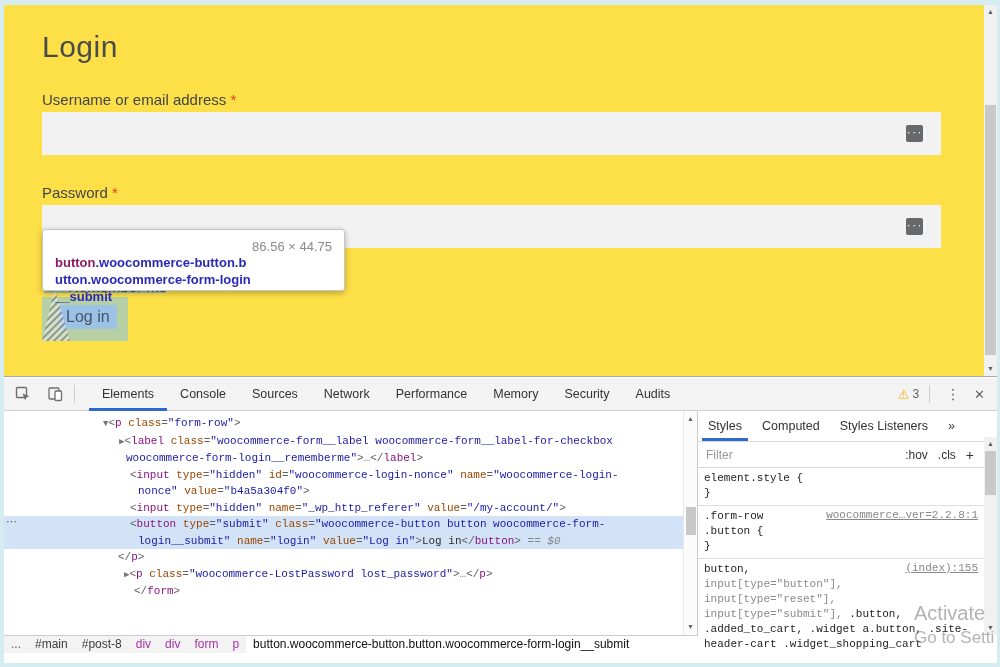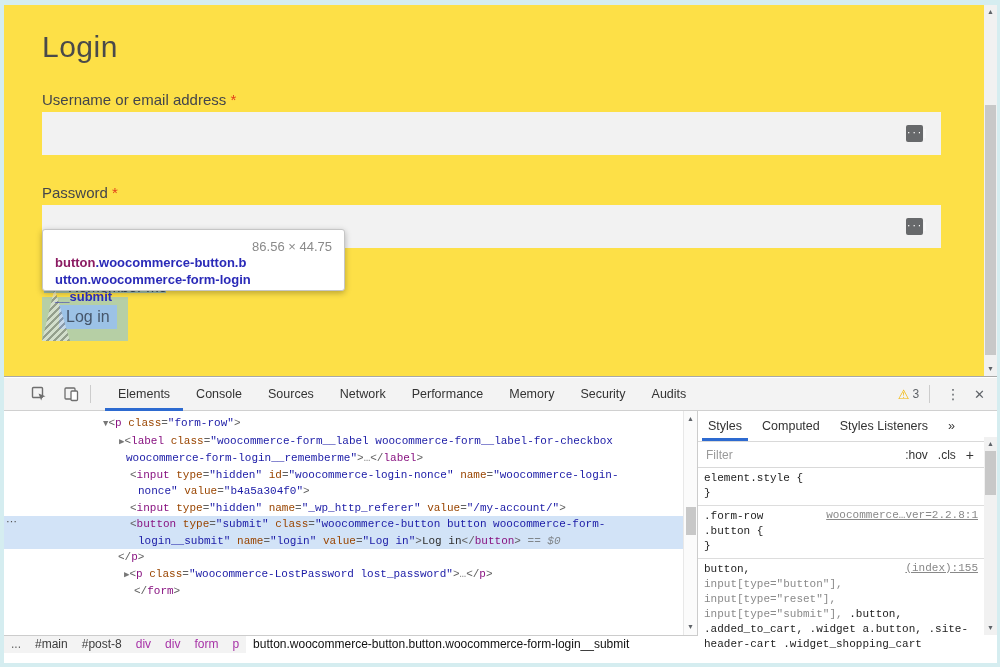--- a/index.html
+++ b/index.html
@@ -36,21 +36,21 @@
 
   
   .scroll-v { position:absolute; background:#f1f1f1; }
   .scroll-arrow { position:absolute; left:0; width:100%; text-align:center; color:#5f6368; font-size:7px; line-height:12px; }
   .scroll-thumb { position:absolute; background:#c8c8c8; }
   #page-scroll { left:980px; top:0; width:13px; height:371px; }
   #page-scroll .scroll-thumb { left:1px; width:11px; top:100px; height:250px; }
 
   
   .devtools { position:absolute; left:0; top:371px; width:993px; height:287px; border-top:1px solid #a8a8a8; background:#fff; }
-  .dt-toolbar { position:absolute; left:0; top:1px; width:993px; height:33px; background:#f3f3f3; border-bottom:1px solid #d0d0d0; display:flex; align-items:center;padding-left:16px; }
+  .dt-toolbar { position:absolute; left:0; top:1px; width:993px; height:33px; background:#f3f3f3; border-bottom:1px solid #d0d0d0; display:flex; align-items:center; }
   .dt-iconbtn { width:26px; height:24px; display:flex; align-items:center; justify-content:center; margin-left:6px; }
   .dt-divider { width:1px; height:18px; background:#ccc; margin:0 6px; }
   .dt-tabs { display:flex; height:33px; margin-left:8px; }
   .dt-tab { position:relative; padding:0 13px; font-size:12.5px; color:#333; line-height:32px; cursor:default; }
   .dt-tab.active::after { content:""; position:absolute; left:0; right:0; bottom:0; height:3px; background:#2d6ad0; }
   .dt-right { margin-left:auto; display:flex; align-items:center; height:33px; }
   .warn-wrap { display:flex; align-items:center; font-size:12px; color:#5f6368; }
   .warn-icon { color:#f2b400; font-size:13px; margin-right:3px; }
   .menu-icon { color:#5f6368; font-size:14px; padding:0 10px; }
   .close-icon { color:#5f6368; font-size:13px; padding:0 12px 0 4px; }
@@ -252,20 +252,24 @@
           <div>
               <div class="code-line"><span class="seg-sel">button,</span></div>
               <div class="code-line"><span class="seg-gsel">input[type="button"],</span></div>
               <div class="code-line"><span class="seg-gsel">input[type="reset"],</span></div>
               <div class="code-line"><span class="seg-gsel">input[type="submit"],</span><span class="seg-sel"> .button,</span></div>
               <div class="code-line"><span class="seg-sel">.added_to_cart, .widget a.button, .site-</span></div>
               <div class="code-line"><span class="seg-sel">header-cart .widget_shopping_cart</span></div>
             </div>
         </div>
       </div>
+      <div class="watermark">
+        <div class="l1">Activate</div>
+        <div class="l2">Go to Setti</div>
+      </div>
       <div class="scroll-v" id="ss-scroll" style="position:absolute;">
         <div class="scroll-arrow up">▲</div>
         <div class="scroll-thumb"></div>
         <div class="scroll-arrow down">▼</div>
       </div>
 
       <div class="crumbs" id="crumbs">
           <span class="crumb c-gray">...</span>
           <span class="crumb c-dark">#main</span>
           <span class="crumb c-dark">#post-8</span>

